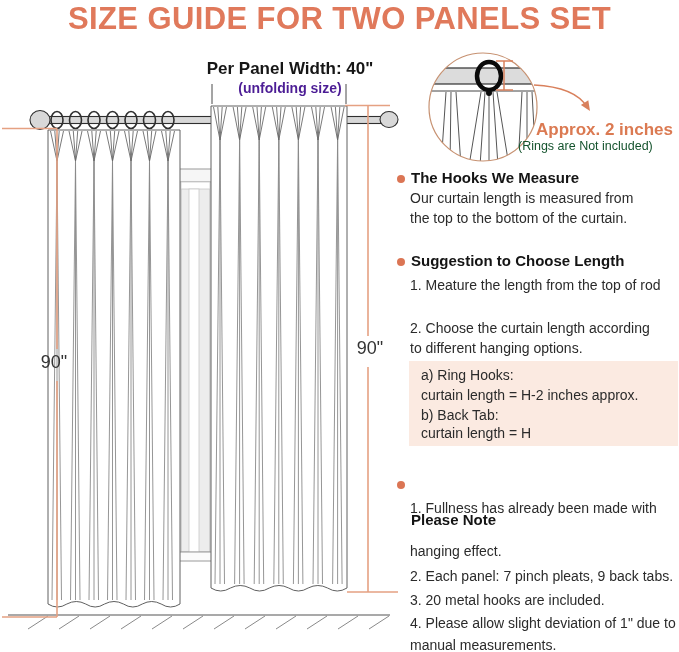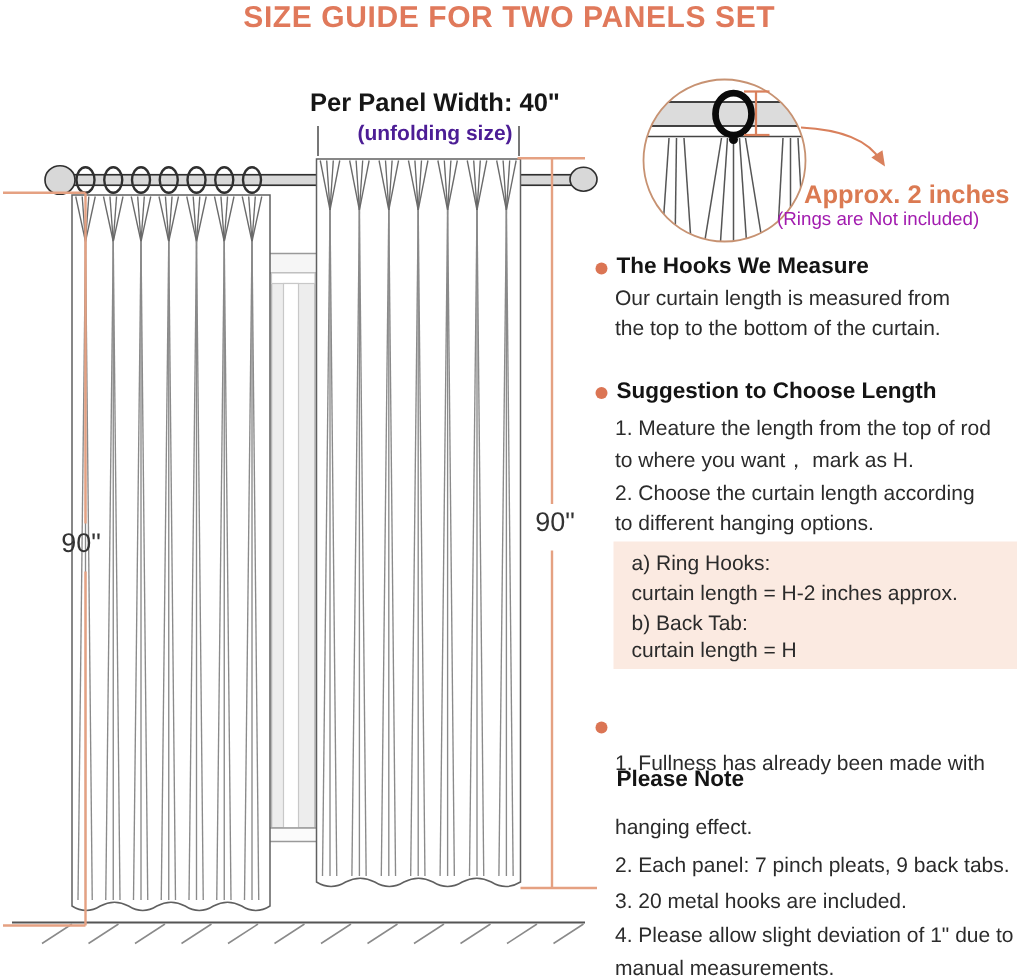--- a/index.html
+++ b/index.html
@@ -1,24 +1,24 @@
 <!DOCTYPE html>
 <html><head>
 <meta charset="utf-8">
 <style>
   html,body{margin:0;padding:0;background:#fff;}
   #stage{position:relative;width:679px;height:652px;background:#fff;overflow:hidden;
          font-family:"Liberation Sans",sans-serif;}
   .t{position:absolute;white-space:nowrap;color:#2b2b2b;}
-  .title{left:0;right:0;top:1px;text-align:center;font-size:20px;font-weight:700;
+  .title{left:0;right:0;top:1px;text-align:center;font-size:31px;font-weight:700;
          letter-spacing:.4px;color:#E0795B;}
   .pw{left:156px;width:268px;top:59px;text-align:center;font-size:17px;font-weight:700;color:#161616;}
   .pwsub{left:156px;width:268px;top:80px;text-align:center;font-size:14px;font-weight:700;color:#4c1d95;}
   .approx{left:536px;top:120px;font-size:17px;font-weight:700;color:#DB7A52;}
-  .ringnote{left:518px;top:139px;font-size:12.5px;color:#a21caf;}
+  .ringnote{left:518px;top:139px;font-size:12.5px;color:#14532d;}
   .h90{width:56px;text-align:center;font-size:18px;color:#333;}
   .heading{font-size:15px;font-weight:700;color:#141414;}
   .body{font-size:14px;color:#2b2b2b;text-align:right;}
   .bullet{position:absolute;width:8px;height:8px;border-radius:50%;background:#DB7554;}
   .notebox{position:absolute;left:409px;top:361px;width:269px;height:85px;background:#FBEAE1;}
   svg{position:absolute;left:0;top:0;}
 </style>
 </head>
 <body>
 
@@ -240,21 +240,20 @@
   <div class="t h90" style="left:342px;top:338px;">90"</div>
 
   <span class="bullet" style="left:397px;top:175px;"></span>
   <div class="t heading" style="left:411px;top:169px;">The Hooks We Measure</div>
   <div class="t body" style="left:410px;top:190px;">Our curtain length is measured from</div>
   <div class="t body" style="left:410px;top:210px;">the top to the bottom of the curtain.</div>
 
   <span class="bullet" style="left:397px;top:258px;"></span>
   <div class="t heading" style="left:411px;top:252px;">Suggestion to Choose Length</div>
   <div class="t body" style="left:410px;top:277px;">1. Meature the length from the top of rod</div>
-  <div class="t body" style="left:410px;top:298px;">to where you want， mark as H.</div>
   <div class="t body" style="left:410px;top:320px;">2. Choose the curtain length according</div>
   <div class="t body" style="left:410px;top:340px;">to different hanging options.</div>
 
   <div class="notebox"></div>
   <div class="t body" style="left:421px;top:367px;">a) Ring Hooks:</div>
   <div class="t body" style="left:421px;top:387px;">curtain length = H-2 inches approx.</div>
   <div class="t body" style="left:421px;top:407px;">b) Back Tab:</div>
   <div class="t body" style="left:421px;top:425px;">curtain length = H</div>
 
   <span class="bullet" style="left:397px;top:481px;"></span>

